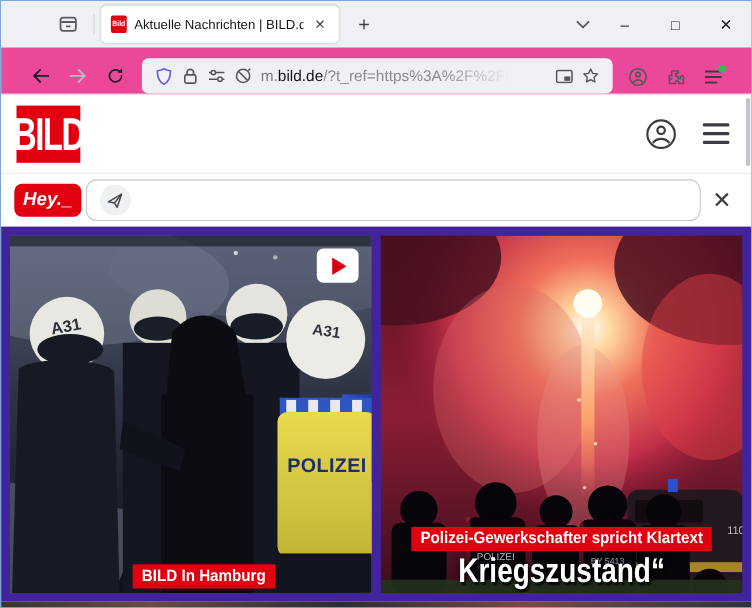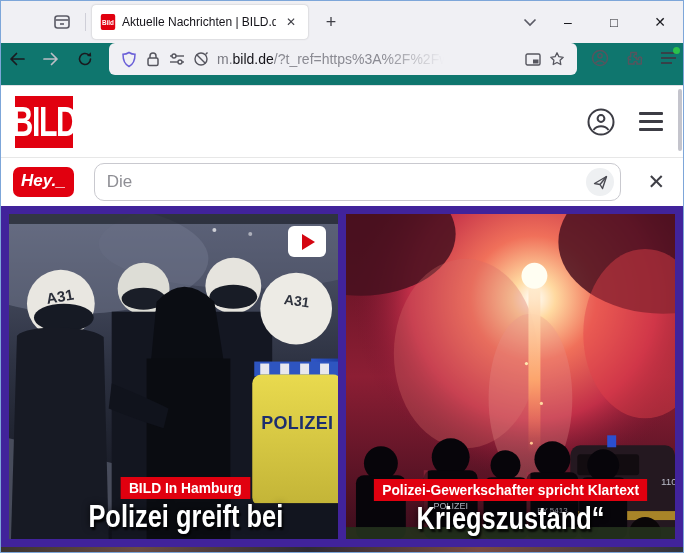--- a/index.html
+++ b/index.html
@@ -14,21 +14,21 @@
   .favicon { width:16px; height:16px; background:#e1000f; color:#fff; font-weight:bold; font-size:7px; display:flex; align-items:center; justify-content:center; border-radius:2px; flex:0 0 16px; transform:scaleX(.9); }
   .tabtitle { font-size:12px; color:#15141a; white-space:nowrap; overflow:hidden; flex:1; }
   .tabclose { font-size:12px; color:#3f3f46; padding:2px 4px; border-radius:3px; }
   .newtab { font-size:18px; color:#3f3f46; width:30px; height:28px; margin-left:8px; display:flex; align-items:center; justify-content:center; border-radius:4px; }
   .tabbar .spacer { flex:1; }
   .listtabs { width:30px; height:28px; display:flex; align-items:center; justify-content:center; }
   .winbtn { width:46px; height:42px; display:flex; align-items:center; justify-content:center; font-size:14px; color:#1a1a1f; }
   .winbtn.max { font-size:13px; }
 
   
-  .navbar { height:43px; background:#0f766e; border-bottom:1px solid #e0e0e6; display:flex; align-items:flex-start; padding:0 0; gap:2px; }
+  .navbar { height:43px; background:#ec4899; border-bottom:1px solid #e0e0e6; display:flex; align-items:flex-end; padding:0 20px; gap:2px; }
   .navbtn { width:32px; height:32px; display:flex; align-items:center; justify-content:center; border-radius:4px; flex:0 0 32px; }
   .urlbar { flex:1; height:32px; background:#f0f0f4; border-radius:6px; display:flex; align-items:center; padding:0 8px; margin:0 6px; min-width:0; }
   .urlbar .uicon { display:flex; align-items:center; justify-content:center; width:24px; flex:0 0 24px; }
   .urltext { flex:1; font-size:14px; white-space:nowrap; overflow:hidden; min-width:0; margin-left:4px; }
   .urltext .sub { color:#7a7a82; }
   .urltext .dom { color:#15141a; }
   .urltext .path { color:#8a8a92;
     -webkit-mask-image:linear-gradient(90deg,#000 62%,transparent 97%);
             mask-image:linear-gradient(90deg,#000 62%,transparent 97%); }
   .rightbtns { display:flex; align-items:center; gap:4px; }
@@ -38,21 +38,21 @@
   
   .siteheader { height:72px; background:#fff; border-bottom:1px solid #e7e7e7; display:flex; align-items:center; padding:0 14px; }
   .bildlogo { width:58px; height:52px; background:#e1000f; color:#fff; display:flex; align-items:center; justify-content:center; font-weight:bold; font-size:42px; letter-spacing:-2px; }
   .bildlogo span{ display:inline-block; transform:scaleX(.72); }
   .siteheader .spacer { flex:1; }
   .sh-ico { width:36px; height:36px; display:flex; align-items:center; justify-content:center; margin-left:14px; }
   .burger { display:flex; flex-direction:column; gap:5px; }
   .burger i { display:block; width:24px; height:3px; background:#3c3c44; border-radius:1px; }
 
   
-  .searchrow { height:48px; display:flex; align-items:center; padding:0 12px; gap:20px; background:#fff; }
+  .searchrow { height:48px; display:flex; align-items:center; padding:0 12px; gap:4px; background:#fff; }
   .heybadge { background:#e1000f; color:#fff; font-weight:bold; font-style:italic; font-size:17px; padding:4px 8px 6px; border-radius:7px; flex:0 0 auto; }
   .searchbox { flex:1; height:38px; border:1.5px solid #c9c9cf; border-radius:10px; display:flex; align-items:center; padding:0 6px 0 12px; }
   .searchval { flex:1; font-size:17px; color:#8e8e94; }
   .sendcirc { width:28px; height:28px; border-radius:50%; background:#eef0f2; display:flex; align-items:center; justify-content:center; }
   .xclose { font-size:21px; color:#3f3f46; padding:0 6px; }
 
   
   .band { background:#41239b; padding:8px; display:flex; gap:8px; height:341px; }
   .card { position:relative; flex:1; overflow:hidden; }
   .card svg.scene { position:absolute; inset:0; width:100%; height:100%; }
@@ -199,21 +199,20 @@
           <i></i>
           <i></i>
           <i></i>
         </span>
     </div>
   </div>
 
   <div class="searchrow">
     <span class="heybadge">Hey._</span>
     <div class="searchbox">
-      <span class="searchval">Die</span>
       <span class="sendcirc">
         <svg width="15" height="15" viewBox="0 0 15 15">
             <path d="M1.5 8.5L13.5 1.5 9.5 13.5 7 9.5z" fill="none" stroke="#4a4a52" stroke-width="1.4" stroke-linejoin="round"></path>
             <line x1="7" y1="9.5" x2="13.5" y2="1.5" stroke="#4a4a52" stroke-width="1.4"></line>
           </svg>
       </span>
     </div>
     <span class="xclose">✕</span>
   </div>
 
@@ -272,21 +271,20 @@
         <text x="289" y="216" text-anchor="middle" font-size="18" font-weight="bold" fill="#1d2e6e" textLength="72">POLIZEI</text>
         <rect x="242" y="290" width="92" height="36" fill="#12151f"></rect>
 
         <path d="M103,170 Q140,185 160,195 L155,215 Q125,205 100,195 Z" fill="#10131c"></path>
       </svg>
       <div class="playbtn">
           <i></i>
         </div>
       <div class="cardtext">
         <span class="kicker">BILD In Hamburg</span>
-        <div class="hline"><span>Polizei greift bei</span></div>
       </div>
     </article>
 
     <article class="card c1">
       <svg class="scene" viewBox="0 0 330 326" preserveAspectRatio="none">
         <defs>
           <radialGradient id="flare" cx=".57" cy=".26" r=".55">
             <stop offset="0" stop-color="#ffffff"></stop>
               <stop offset=".12" stop-color="#ffd9a0"></stop>
               <stop offset=".35" stop-color="#f0705a"></stop>

